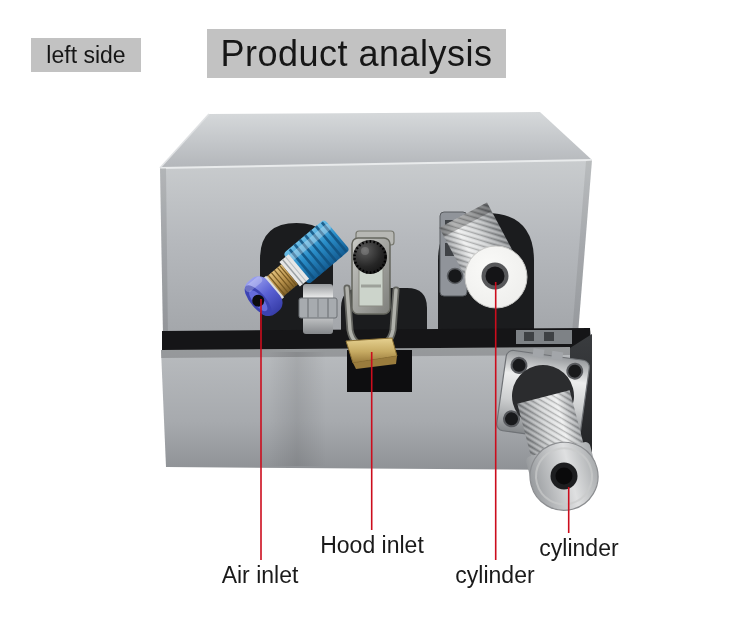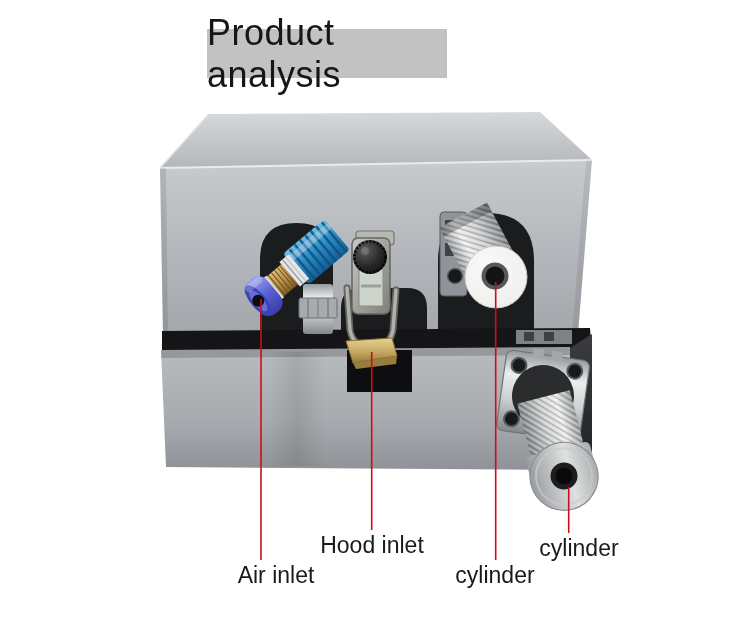--- a/index.html
+++ b/index.html
@@ -1,32 +1,35 @@
 <!DOCTYPE html>
 <html><head>
 <meta charset="utf-8">
 <style>
   html,body{margin:0;padding:0;background:#ffffff;}
   body{font-family:"Liberation Sans", sans-serif;}
   #stage{position:relative;width:750px;height:627px;background:#ffffff;overflow:hidden;}
   .gray-panel{position:absolute;background:#c2c2c2;color:#161616;display:flex;align-items:center;justify-content:center;}
   #side-badge{left:31px;top:38px;width:110px;height:34px;font-size:23px;}
-  #title-banner{left:207px;top:29px;width:240px;height:49px;font-size:36px;letter-spacing:0.5px;justify-content:center;}
+  #title-banner{left:207px;top:29px;width:299px;height:49px;font-size:36px;letter-spacing:0.5px;justify-content:center;}
   .callout-label{position:absolute;color:#1a1a1a;font-size:23px;text-align:center;white-space:nowrap;}
-  #lbl-air-inlet{left:214px;top:562px;width:92px;margin-left:16px;}
+  #lbl-air-inlet{left:214px;top:562px;width:92px;}
   #lbl-hood-snap{left:313px;top:532px;width:118px;}
   #lbl-cyl-front{left:450px;top:562px;width:90px;}
   #lbl-cyl-side{left:535px;top:535px;width:88px;}
   svg{position:absolute;left:0;top:0;}
 </style>
 </head>
 <body>
 
 <div id="stage">
 
+  <div id="side-badge" class="gray-panel">
+    <span>left side</span>
+  </div>
   <div id="title-banner" class="gray-panel">
     <span>Product analysis</span>
   </div>
 
   <svg width="750" height="627" viewBox="0 0 750 627">
     <defs>
       <linearGradient id="topFace" x1="0" y1="0" x2="0" y2="1">
         <stop offset="0" stop-color="#d6d9db"></stop>
           <stop offset="1" stop-color="#b3b6ba"></stop>
       </linearGradient>

